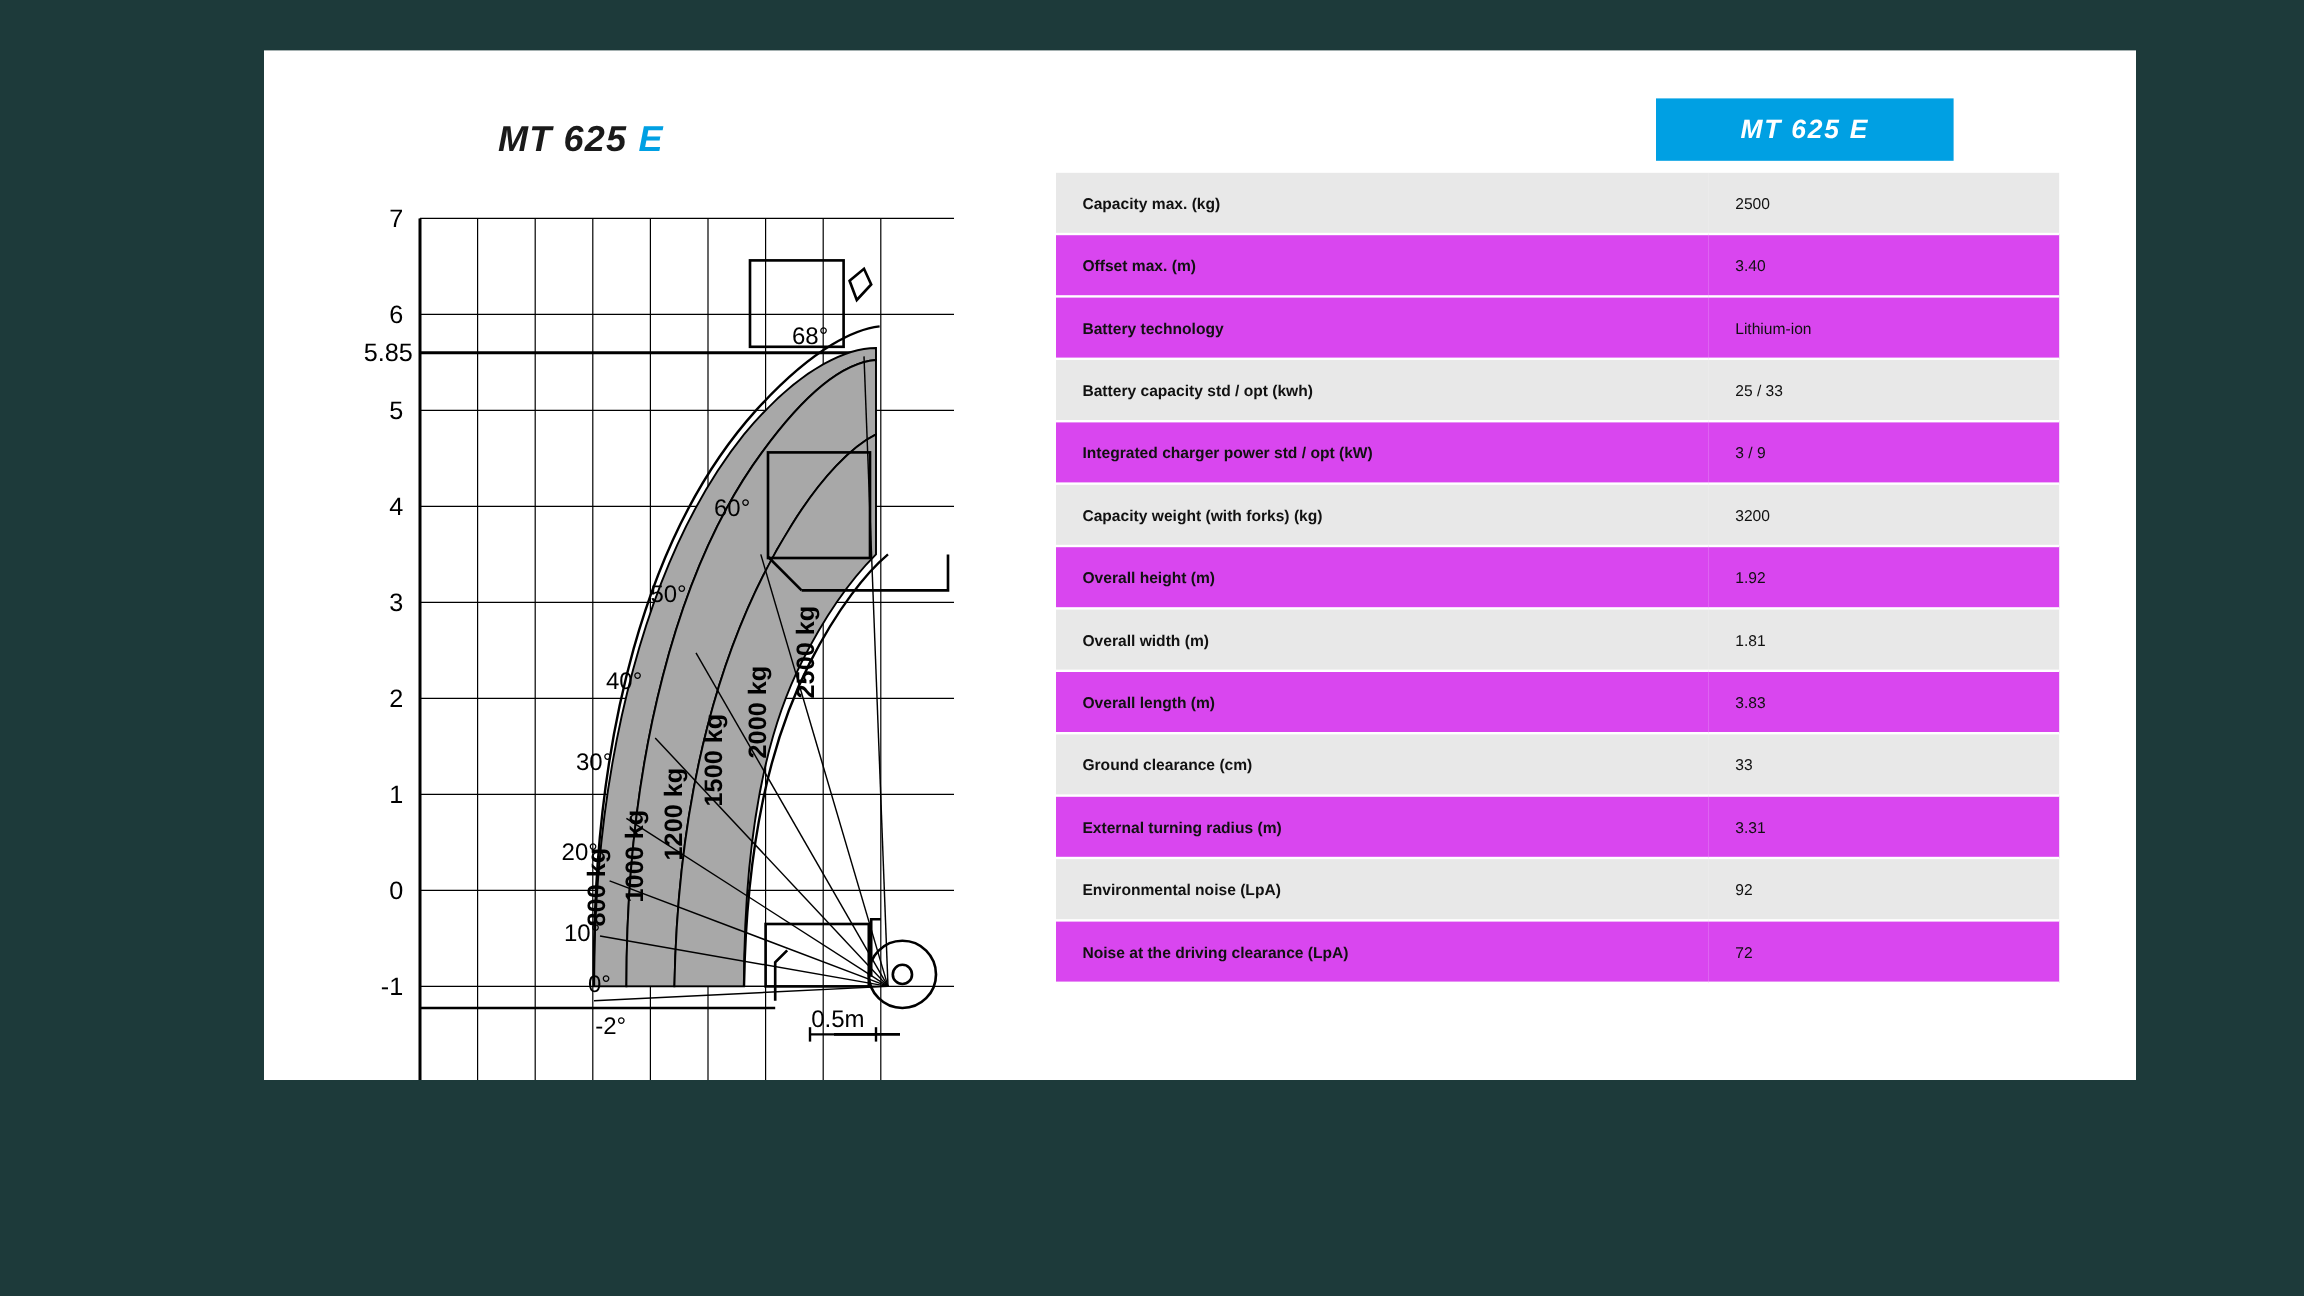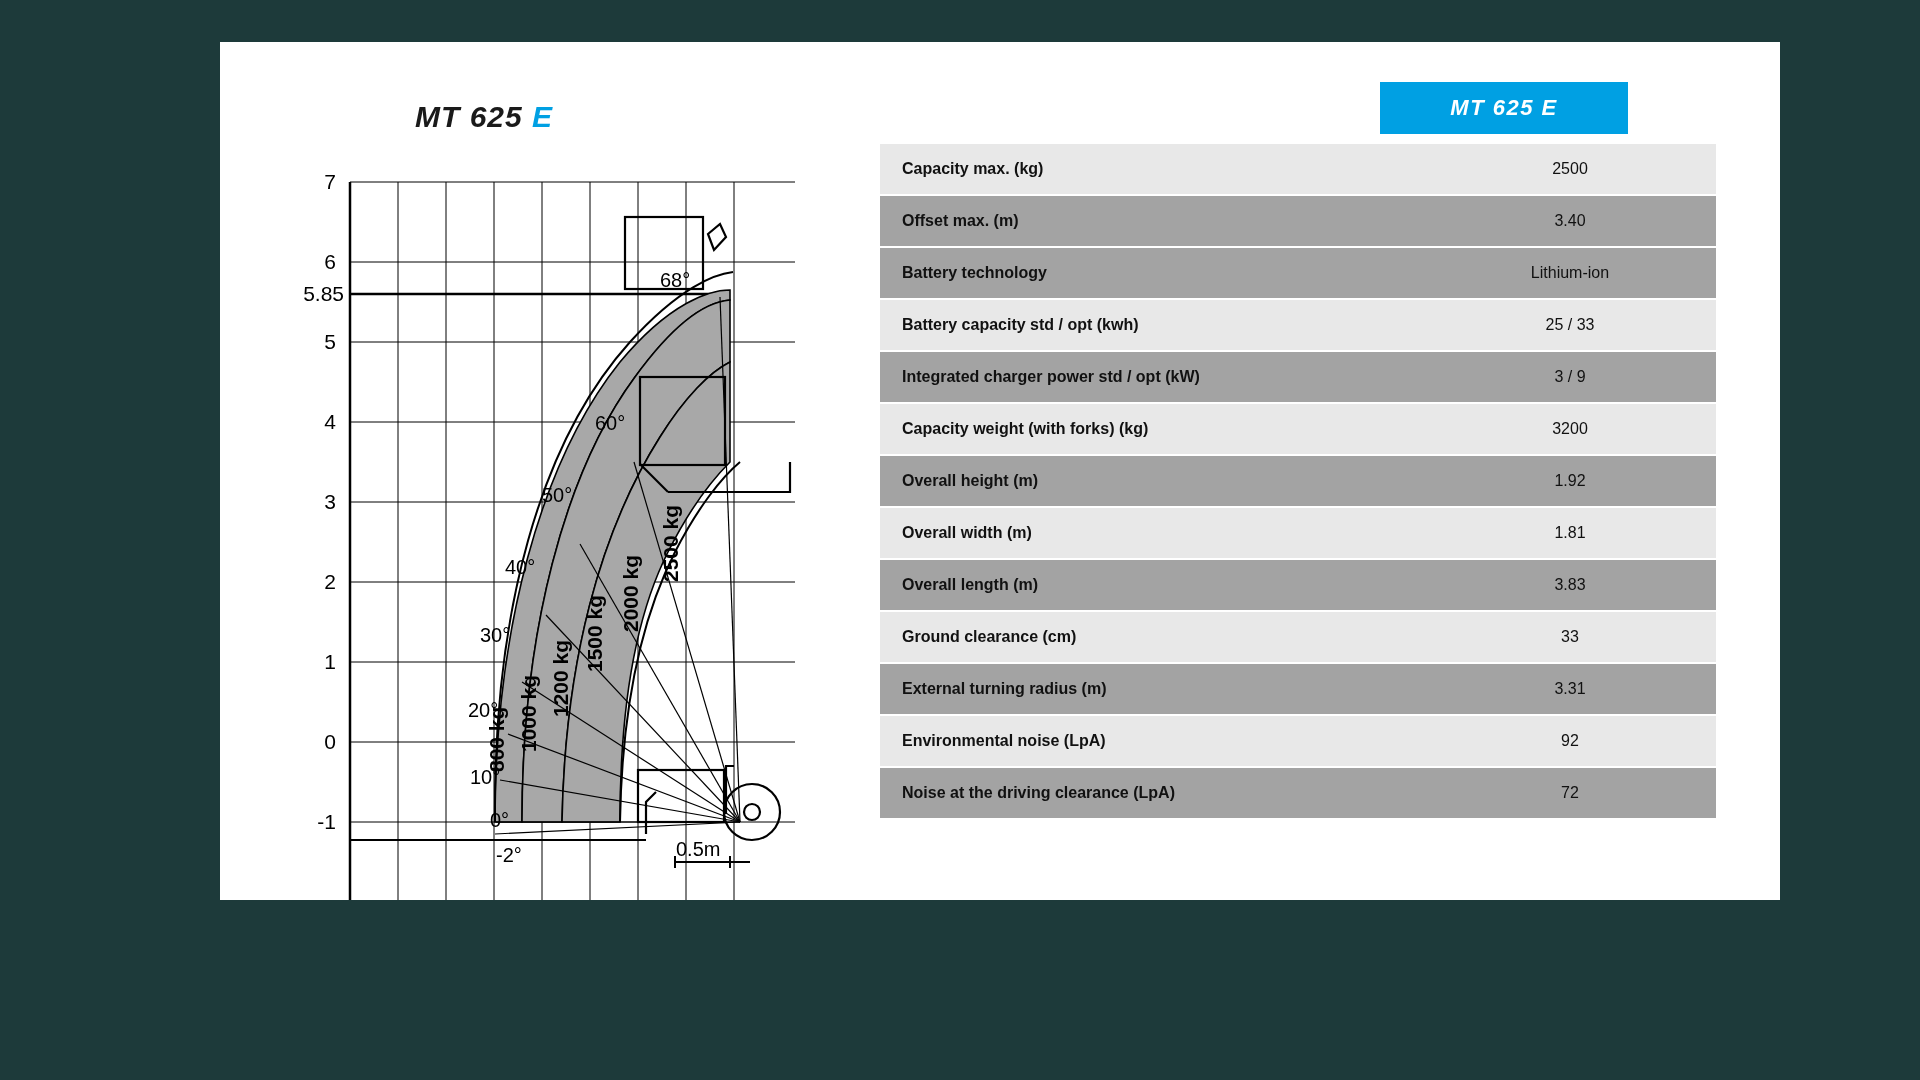--- a/index.html
+++ b/index.html
@@ -80,35 +80,35 @@
   }
   table#spec-table {
     margin-top: 10px;
     border-collapse: collapse;
     width: 748px;
     table-layout: fixed;
   }
   #spec-table td {
     height: 50px;
     padding: 0 22px;
-    font-size: 16px;
+    font-size: 13px;
     color: #111111;
     border-bottom: 2px solid #ffffff;
   }
   #spec-table td.label {
     width: 500px;
     font-weight: bold;
   }
   #spec-table td.value {
     width: 248px;
-    text-align: center;
+    text-align: left;
     font-weight: normal;
   }
   #spec-table tr.shade td { background: #e8e8e8; }
-  #spec-table tr.plain td { background: #a3a3a3; }
+  #spec-table tr.plain td { background: #d946ef; }
 </style>
 </head>
 <body>
 
 <div id="page">
   <div id="sheet">
 
     <div id="chart-panel">
 
       <div id="chart-title">

